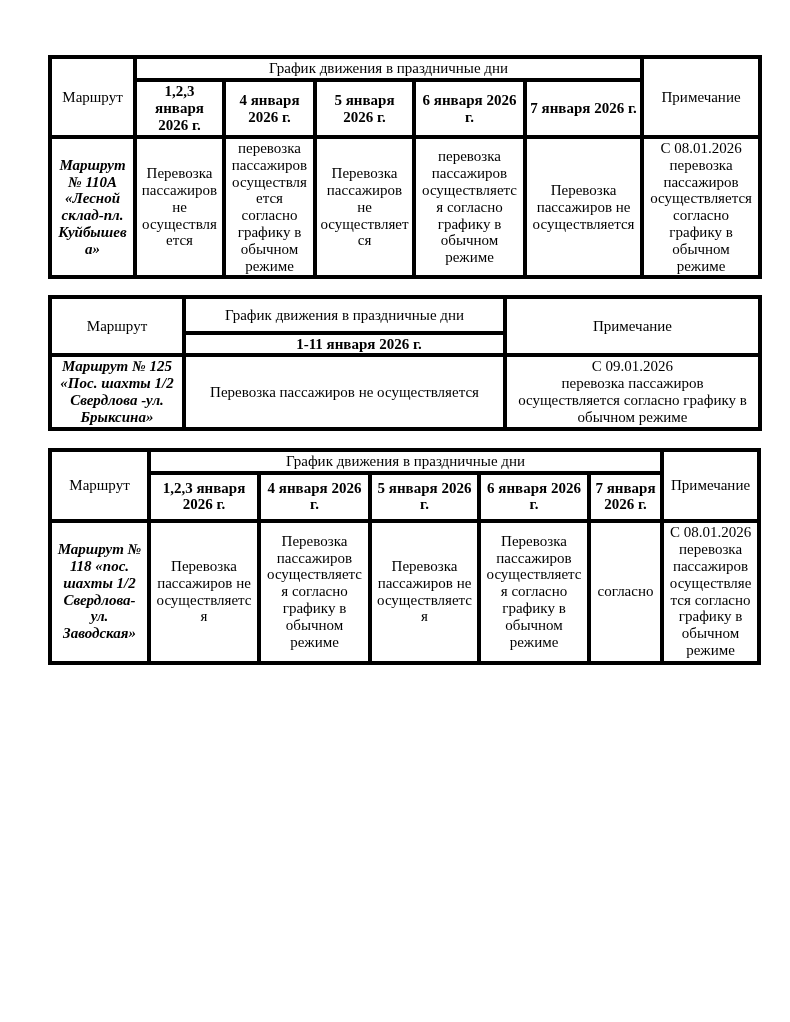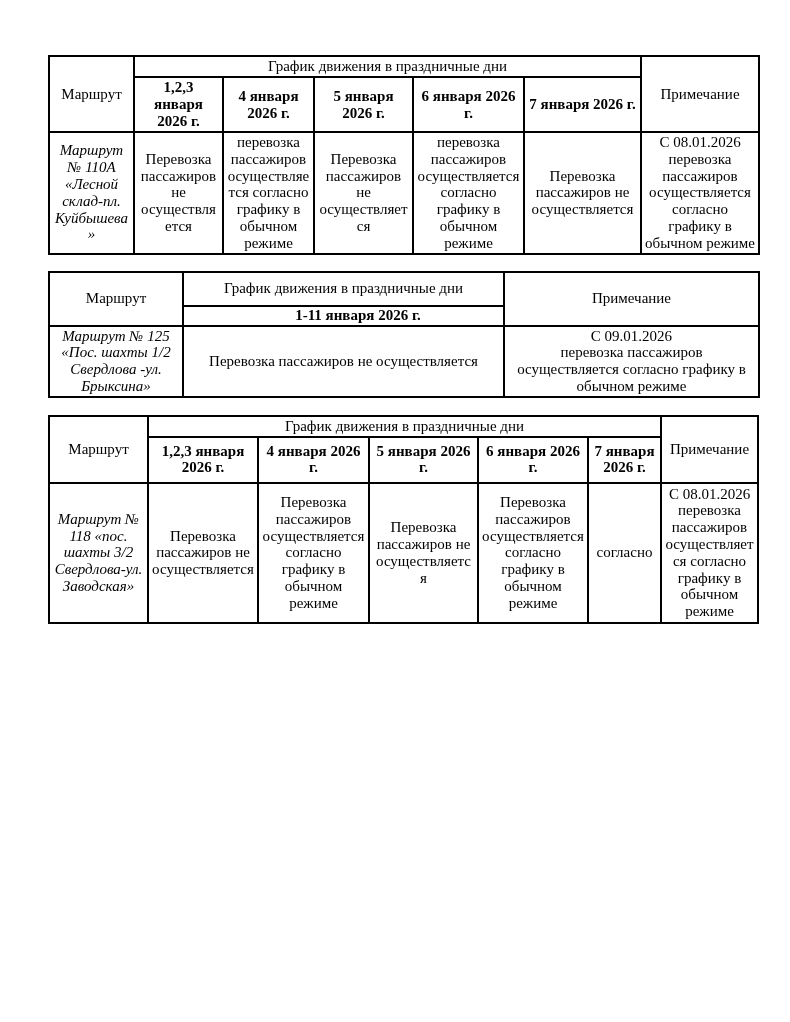--- a/index.html
+++ b/index.html
@@ -23,32 +23,32 @@
   }
   table.doc-table {
     border-collapse: collapse;
     table-layout: fixed;
     font-family: "Liberation Serif", "DejaVu Serif", serif;
     font-size: 15px;
     line-height: 1.12;
     color: #000000;
   }
   table.doc-table td {
-    border: 2px solid #000000;
+    border: 4px solid #000000;
     text-align: center;
     vertical-align: middle;
     padding: 1px 3px;
     overflow-wrap: break-word;
     word-wrap: break-word;
   }
   .gap16 { height: 16px; }
   .gap17 { height: 17px; }
 
   td.date-head { font-weight: bold; }
-  td.route-cell { font-weight: normal; font-style: italic; }
+  td.route-cell { font-weight: bold; font-style: italic; }
   .note-date { font-weight: normal; }
 
   
   .t1 .h1 td { height: 19px; padding-top: 0; padding-bottom: 0; }
   .t1 .h2 td { height: 51px; }
   .t1 .dr td { height: 112px; }
 
   
   .t2 .h1 td { height: 30px; }
   .t2 .h2 td { height: 18px; padding-top: 0; padding-bottom: 0; padding-left: 32px; }
@@ -150,21 +150,21 @@
           <td rowspan="2">Примечание</td>
         </tr>
         <tr class="h2">
           <td class="date-head">1,2,3 января 2026 г.</td>
           <td class="date-head">4 января 2026 г.</td>
           <td class="date-head">5 января 2026 г.</td>
           <td class="date-head">6 января 2026 г.</td>
           <td class="date-head">7 января 2026 г.</td>
         </tr>
         <tr class="dr">
-          <td class="route-cell">Маршрут № 118 «пос. шахты 3/2 Свердлова-ул. Заводская»</td>
+          <td class="route-cell">Маршрут № 118 «пос. шахты 1/2 Свердлова-ул. Заводская»</td>
           <td>Перевозка пассажиров не осуществляется</td>
           <td>Перевозка пассажиров осуществляется согласно графику в обычном режиме</td>
           <td>Перевозка пассажиров не осуществляется</td>
           <td>Перевозка пассажиров осуществляется согласно графику в обычном режиме</td>
           <td>согласно</td>
           <td>
             <div class="note-date">С 08.01.2026</div>
             <div>перевозка пассажиров осуществляется согласно графику в обычном режиме</div>
           </td>
         </tr>

